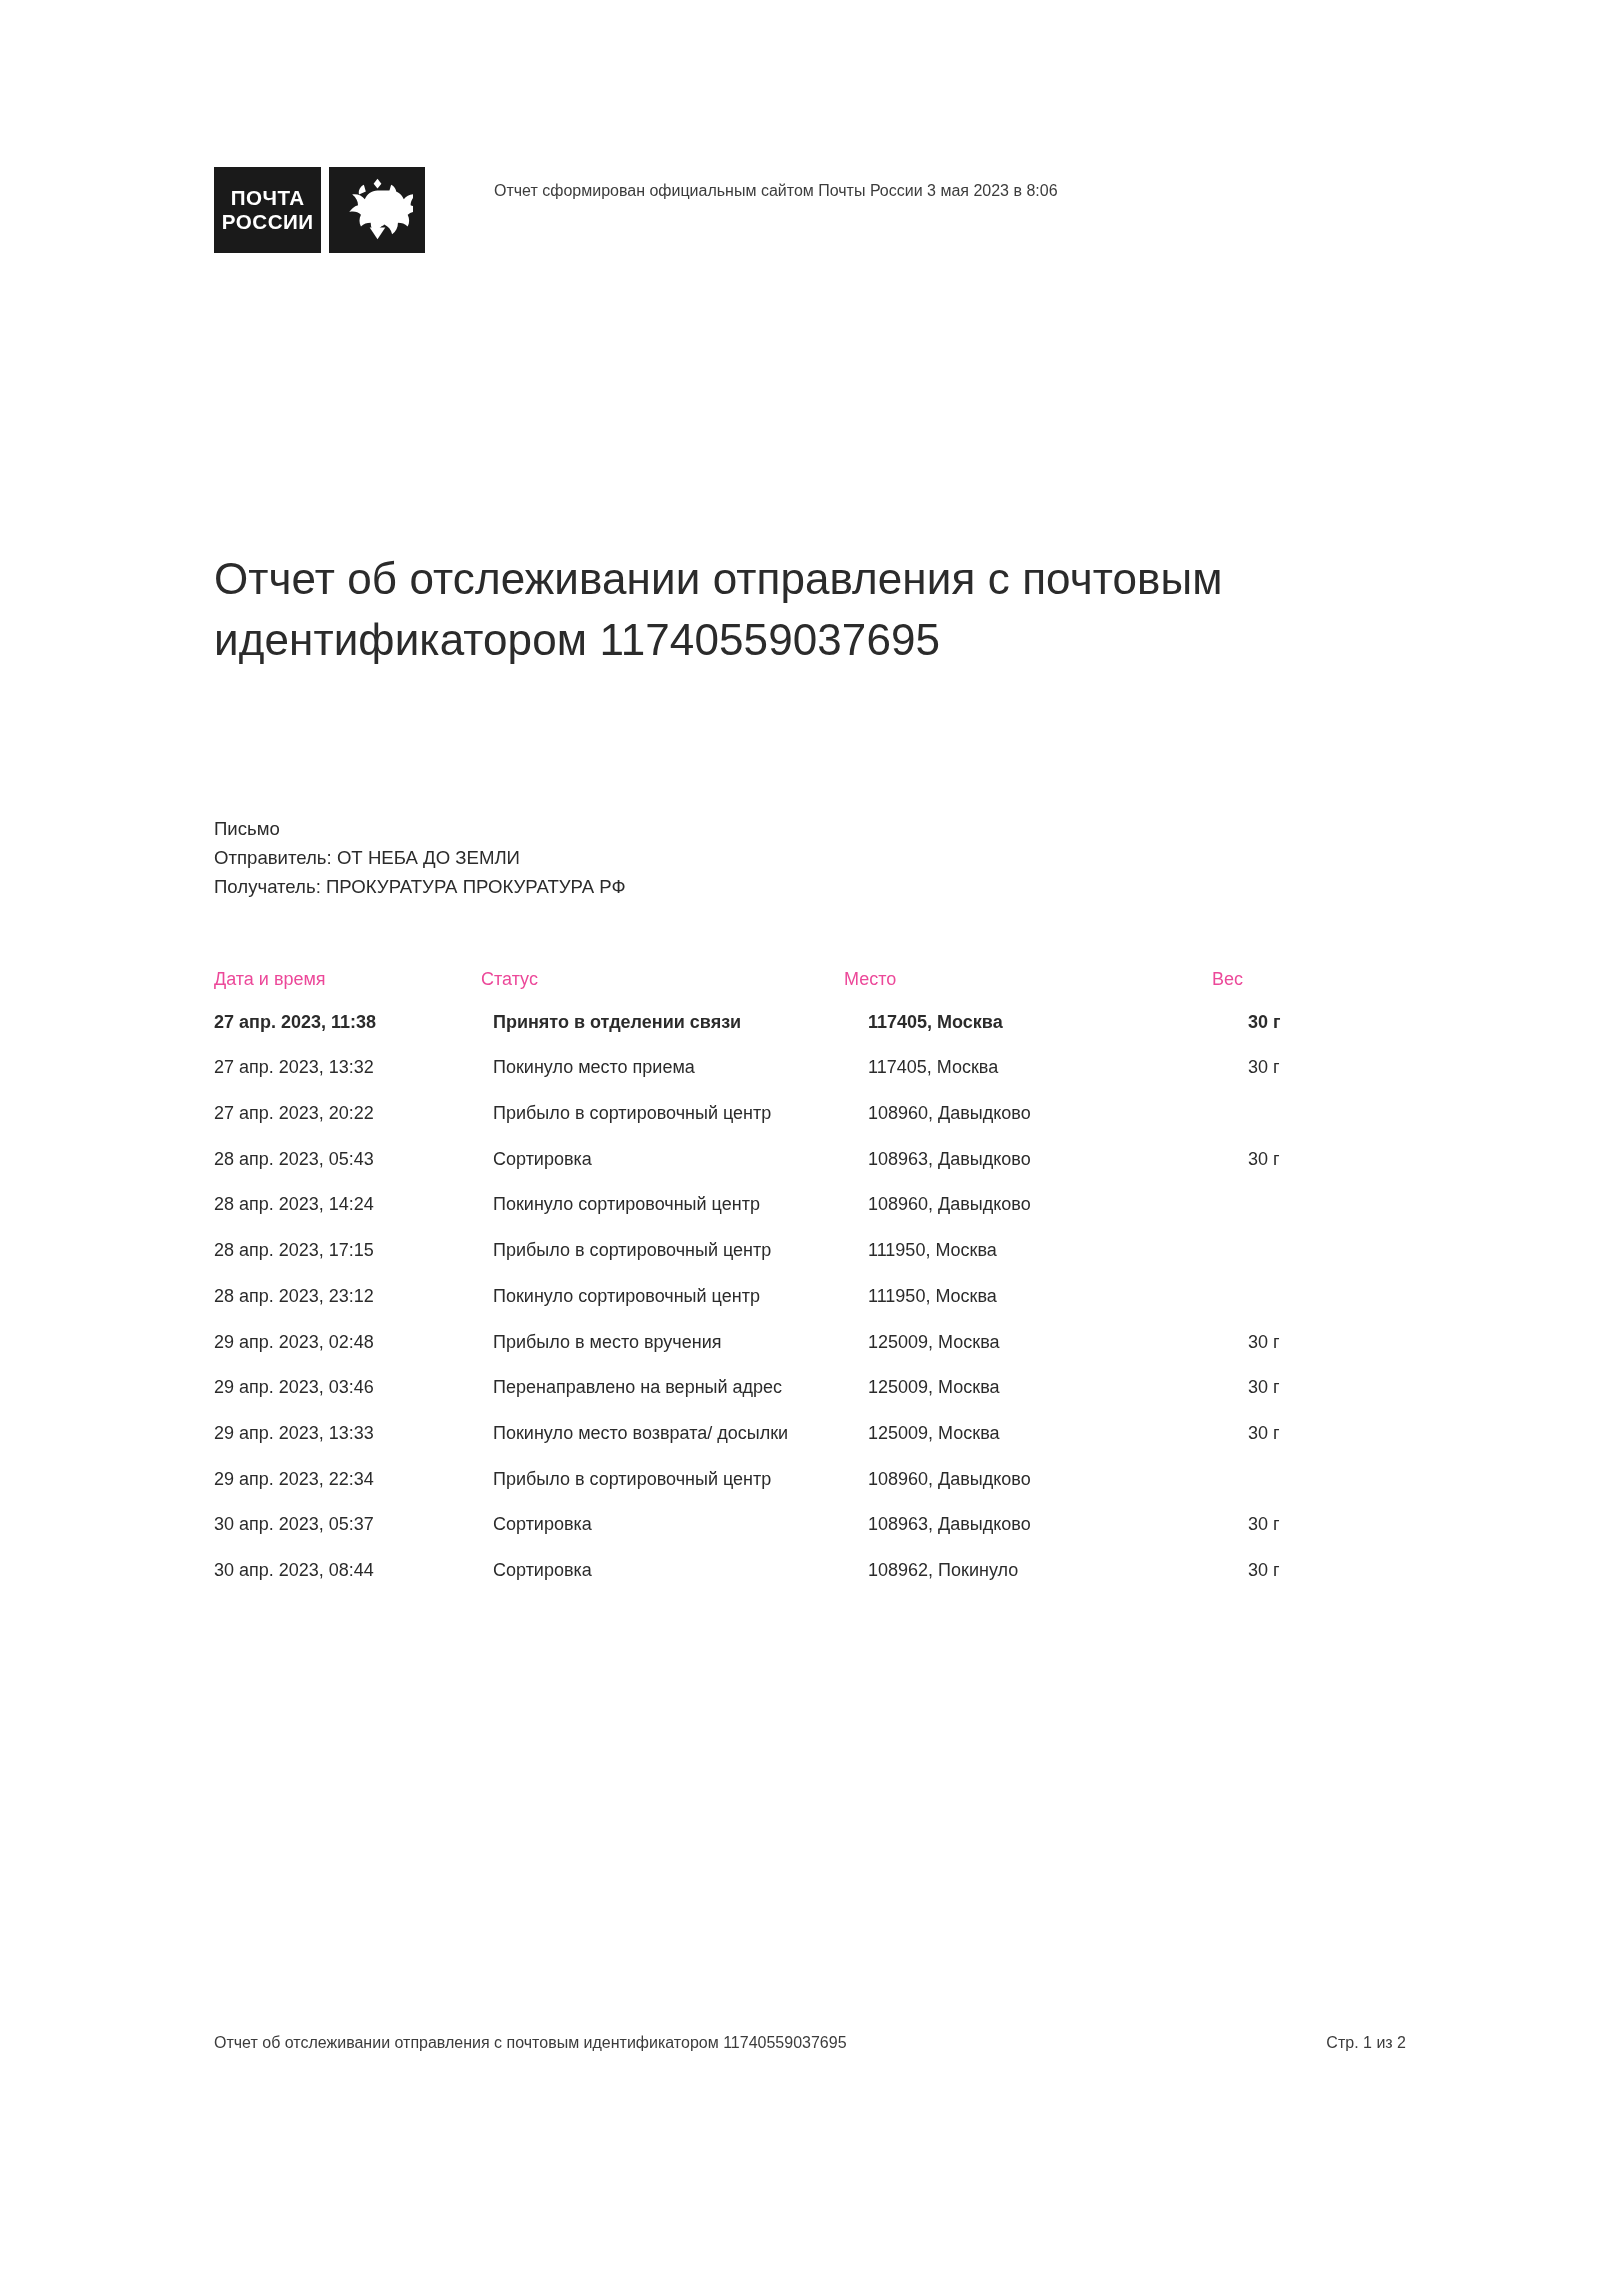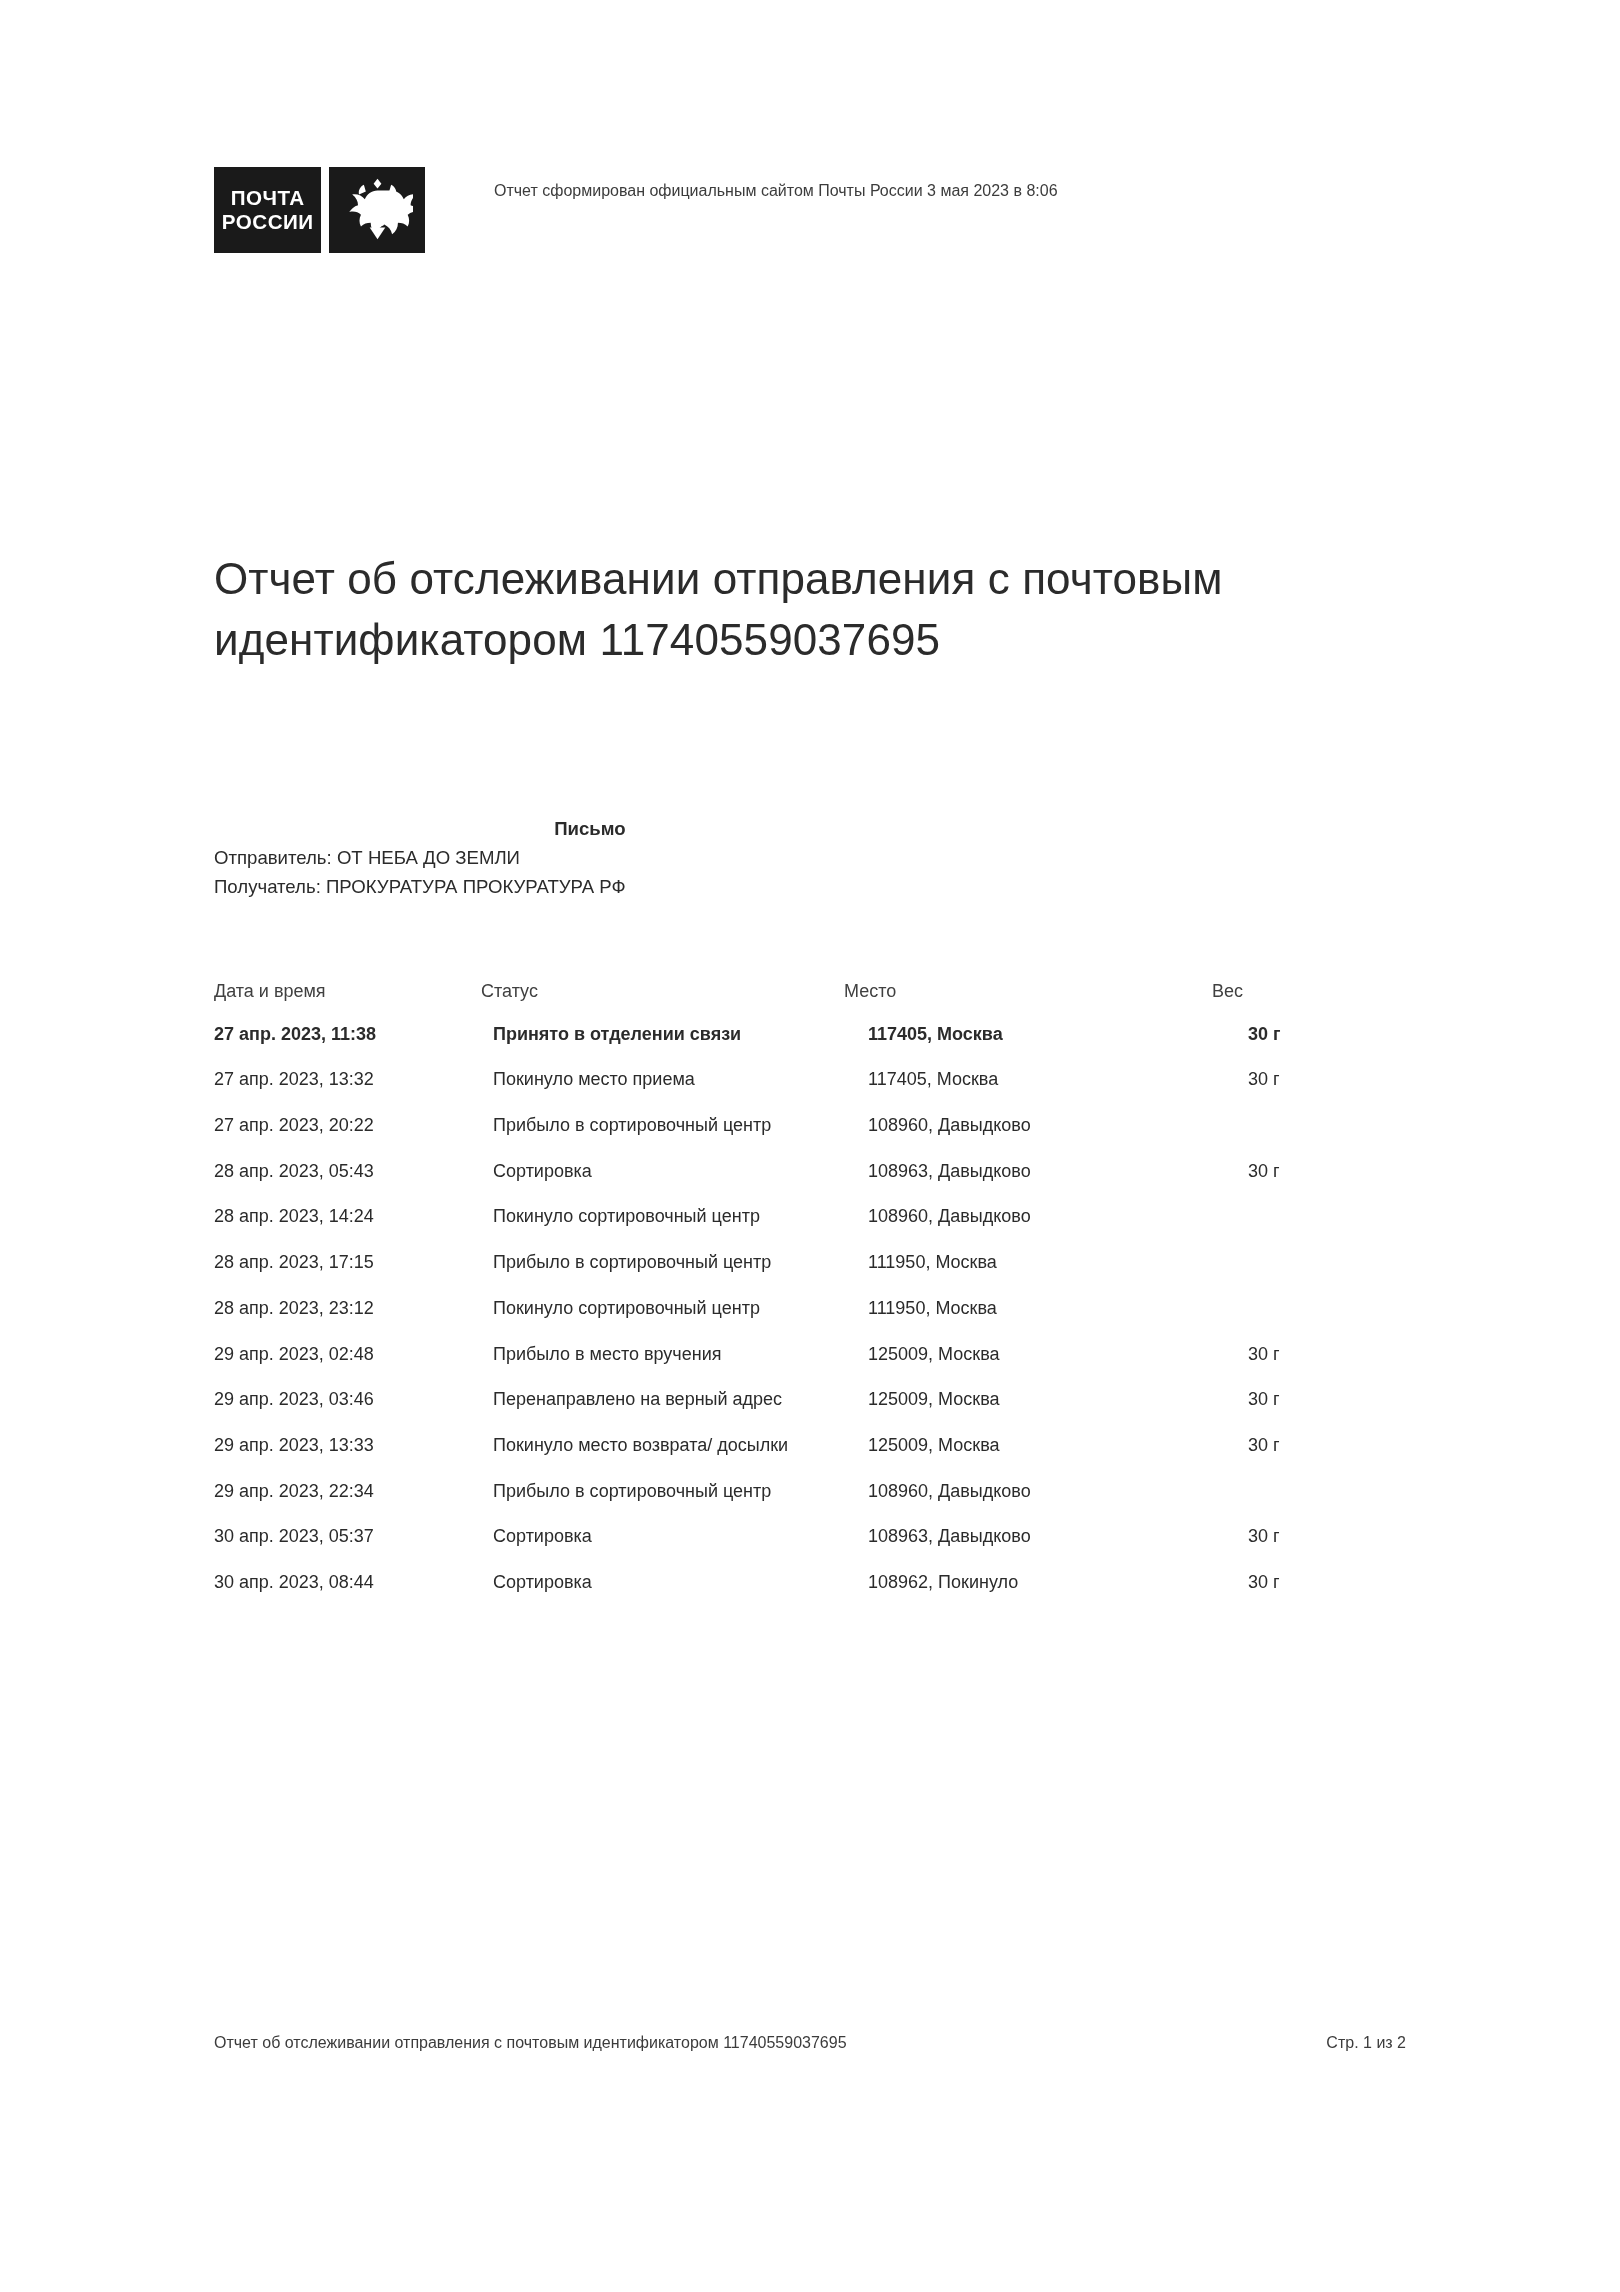--- a/index.html
+++ b/index.html
@@ -83,38 +83,37 @@
   }
   
   .meta {
     position: absolute;
     left: 214px;
     top: 814px;
     font-size: 18.6px;
     line-height: 29px;
     color: #2b2b2b;
   }
-  .meta .kind { font-weight: bold; text-align: right; }
+  .meta .kind { font-weight: normal; }
   
   .table {
     position: absolute;
     left: 214px;
     top: 965px;
     width: 1196px;
     font-size: 18px;
     color: #2b2b2b;
   }
   .trow {
     display: flex;
     align-items: flex-start;
   }
   .thead {
-    color: #404040;
+    color: #ec4899;
     padding-bottom: 13.7px;
-    margin-top: 12px;
   }
   .c-date { width: 267px; flex: none; }
   .c-status { width: 363px; flex: none; padding-right: 37px; box-sizing: border-box; }
   .c-place { width: 368px; flex: none; }
   .c-weight { width: 147px; flex: none; }
   .trow .cell { line-height: 29px; }
   .tbody .trow { padding-bottom: 16.7px; gap: 12px; }
   .tbody .trow.first { font-weight: bold; }
   
   .footer {

